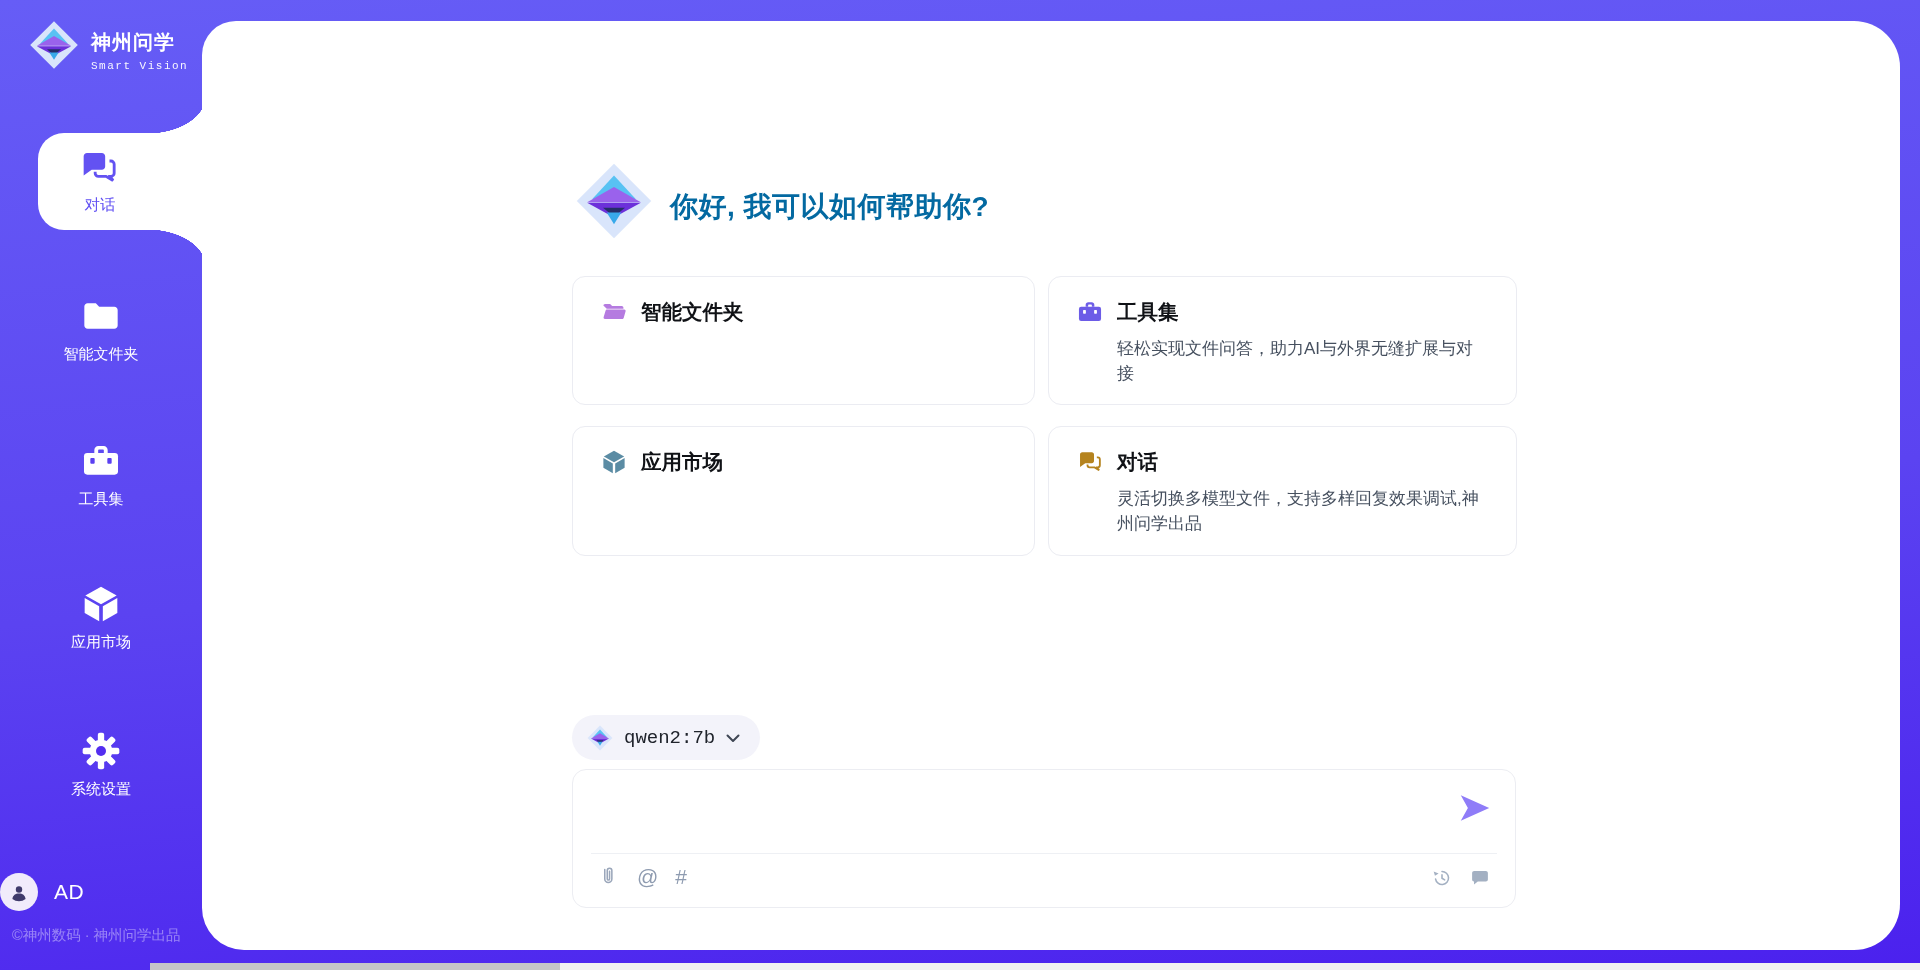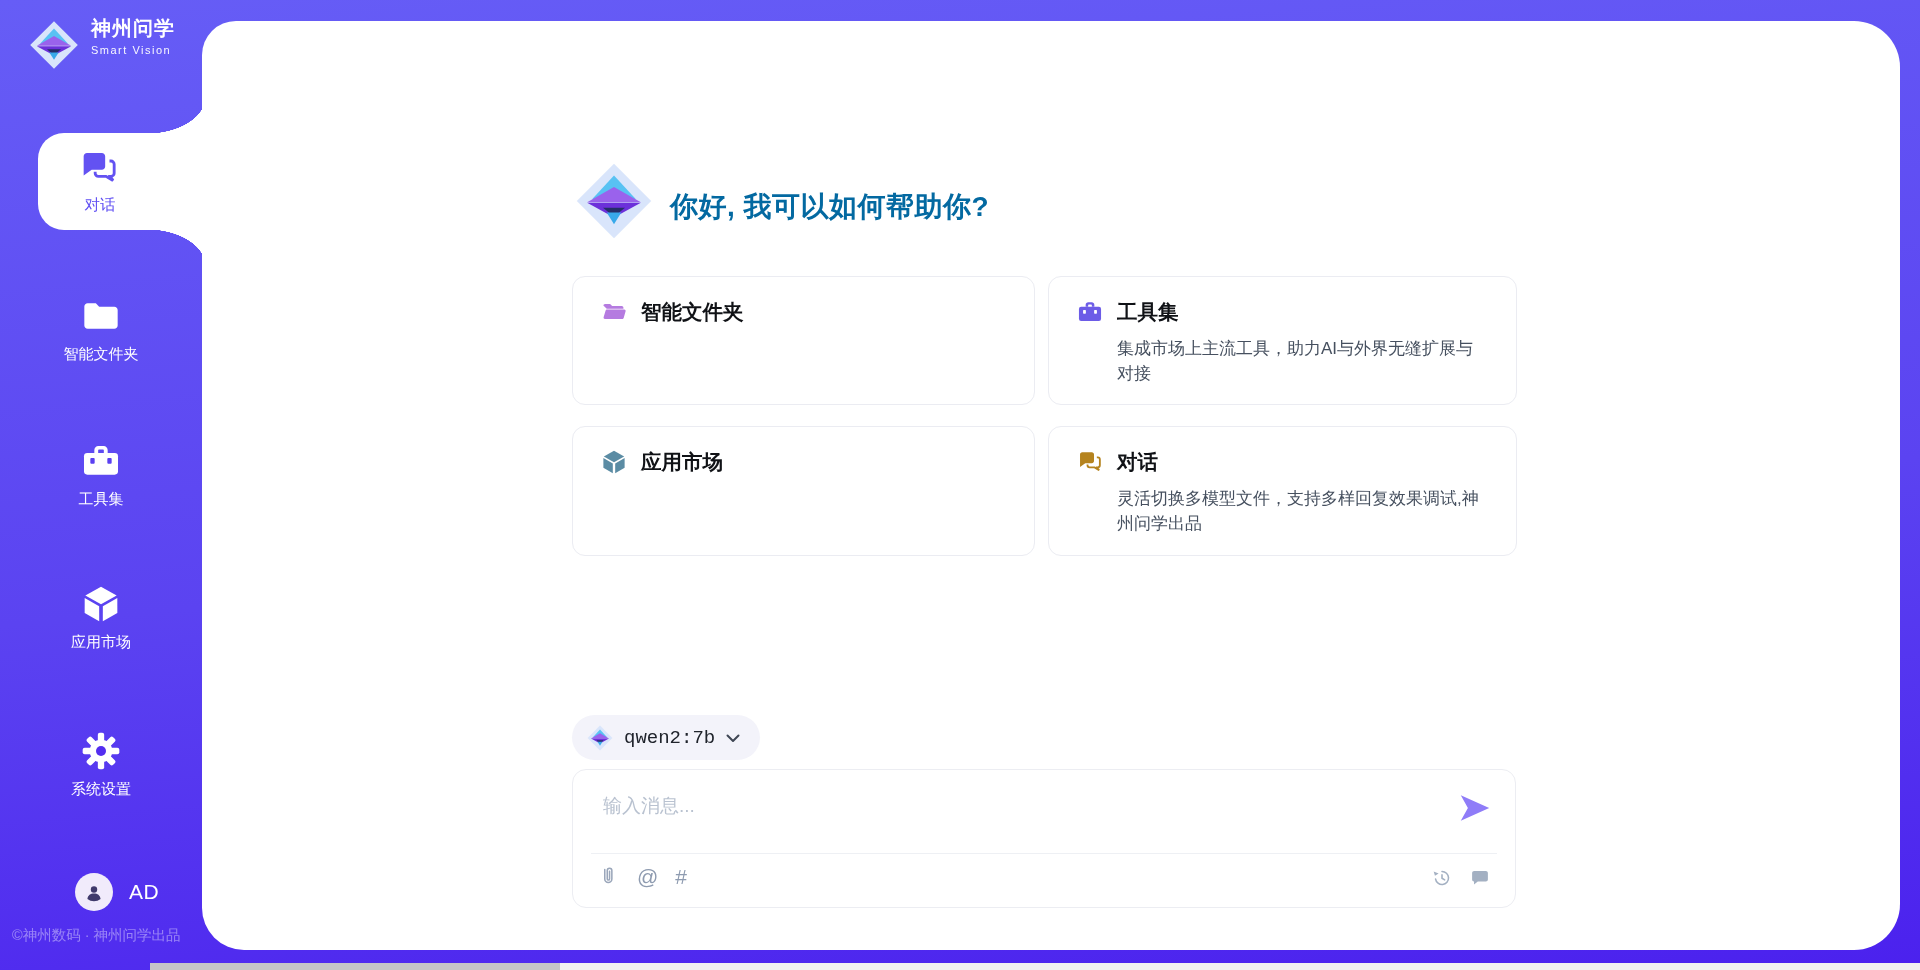--- a/index.html
+++ b/index.html
@@ -9,40 +9,40 @@
     font-family:"Liberation Sans","DejaVu Sans",sans-serif;
     -webkit-font-smoothing:antialiased;
   }
   svg{display:block}
   
   .main-panel{
     position:absolute;left:202px;top:21px;right:20px;bottom:20px;
     background:#fff;border-radius:34px 46px 46px 42px;
   }
   
-  .brand{position:absolute;left:29px;top:18px;display:flex;align-items:flex-start;gap:12px;}
+  .brand{position:absolute;left:29px;top:18px;display:flex;align-items:flex-end;gap:12px;font-family:Liberation Mono, monospace;}
   .brand-logo{width:50px;height:54px;}
   .brand-name{color:#fff;font-size:20px;font-weight:700;letter-spacing:1px;line-height:1;}
   .brand-sub{color:rgba(255,255,255,.95);font-size:11px;letter-spacing:1.5px;margin-top:6px;}
   
   .active-tab{
     position:absolute;left:38px;top:133px;width:170px;height:97px;
     background:#fff;border-radius:26px 0 0 26px;z-index:3;
   }
   .fillet{position:absolute;left:108px;width:60px;height:37px;}
   .fillet-top{top:-36px;background:radial-gradient(ellipse 60px 37px at 0% 0%,rgba(255,255,255,0) 98.6%,#fff 99.4%);}
   .fillet-bottom{top:96px;background:radial-gradient(ellipse 60px 37px at 0% 100%,rgba(255,255,255,0) 98.6%,#fff 99.4%);}
   .tab-icon{position:absolute;left:41px;top:15px;width:40px;height:40px;color:#6352f2;}
   .tab-label{position:absolute;left:0;top:62px;width:124px;text-align:center;color:#5f4ef3;font-size:15.5px;font-weight:500;}
   
   .nav-item{position:absolute;left:0;width:202px;display:flex;flex-direction:column;align-items:center;gap:9px;cursor:pointer;}
   .nav-icon{width:40px;height:40px;color:#fff;}
   .nav-label{color:#fff;font-size:15px;}
   
-  .user-row{position:absolute;left:0;top:873px;width:202px;display:flex;align-items:center;justify-content:center;gap:16px;margin-left:16px;}
+  .user-row{position:absolute;left:0;top:873px;width:202px;display:flex;align-items:center;gap:16px;}
   .avatar{width:38px;height:38px;border-radius:50%;background:#f1ebfb;display:flex;align-items:center;justify-content:center;}
   .avatar svg{width:22px;height:22px;color:#403a6b;}
   .user-name{color:#fff;font-size:21px;letter-spacing:.5px;}
   .side-footer{position:absolute;left:12px;top:926px;color:rgba(240,236,255,.45);font-size:14.5px;}
   
   .greet-logo{position:absolute;left:575px;top:162px;width:78px;height:78px;}
   .greet-title{position:absolute;left:670px;top:188px;font-size:28px;font-weight:700;color:#0369a1;letter-spacing:.5px;}
   
   .cards{position:absolute;left:572px;top:276px;width:945px;display:grid;grid-template-columns:463px 469px;gap:21px 13px;}
   .card{background:#fff;border:1px solid #ebecf2;border-radius:13px;min-height:126px;box-sizing:border-box;padding:21px 26px 18px 28px;cursor:pointer;}
@@ -214,21 +214,21 @@
       <div class="card-title">智能文件夹</div>
     </div>
   </div>
   <div class="card">
     <div class="card-head">
       <svg class="card-icon" style="color:#6c5ce7;--slot:#fff">
           <use href="#sym-toolbox"></use>
         </svg>
       <div class="card-title">工具集</div>
     </div>
-    <div class="card-desc">集成市场上主流工具，助力AI与外界无缝扩展与对接</div>
+    <div class="card-desc">轻松实现文件问答，助力AI与外界无缝扩展与对接</div>
   </div>
   <div class="card">
     <div class="card-head">
       <svg class="card-icon" style="color:#5b8ca4">
           <use href="#sym-cube"></use>
         </svg>
       <div class="card-title">应用市场</div>
     </div>
   </div>
   <div class="card">
@@ -246,21 +246,20 @@
   <svg class="mlogo">
       <use href="#sym-diamond"></use>
     </svg>
   <div class="model-name">qwen2:7b</div>
   <svg class="chev" viewBox="0 0 14 9">
     <path d="M1.5,1.5 7,7 12.5,1.5" fill="none" stroke="#3f4654" stroke-width="2" stroke-linecap="round" stroke-linejoin="round"></path>
   </svg>
 </div>
 
 <div class="composer">
-  <input class="composer-input" type="text" placeholder="输入消息..." style="">
   <button class="send-btn">
     <svg>
         <use href="#sym-send"></use>
       </svg>
   </button>
   <div class="composer-divider"></div>
   <div class="tools-left">
     <svg class="tool-svg">
         <use href="#sym-paperclip"></use>
       </svg>

